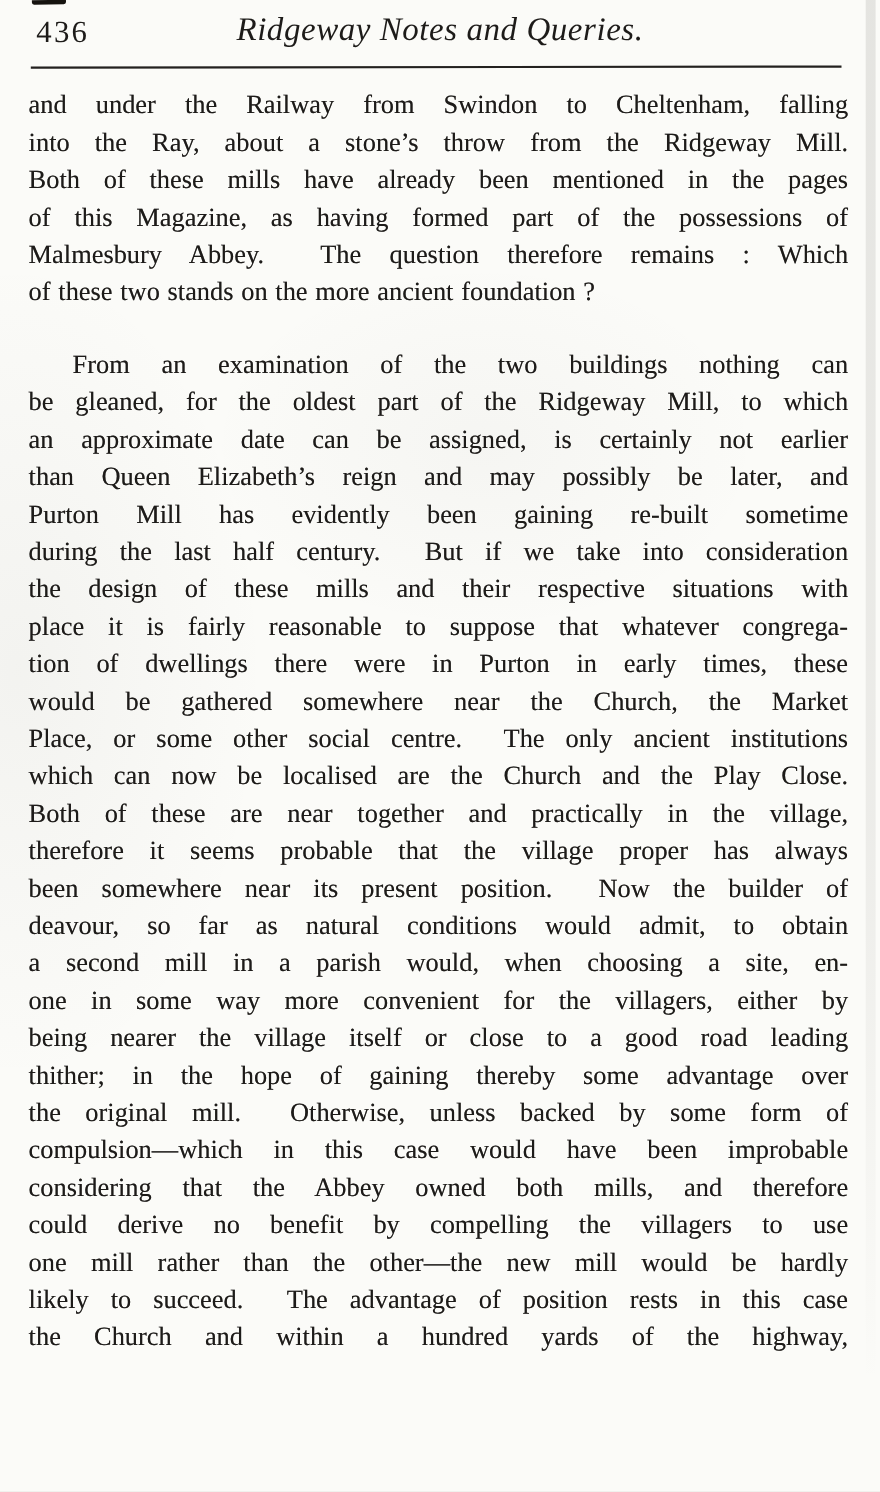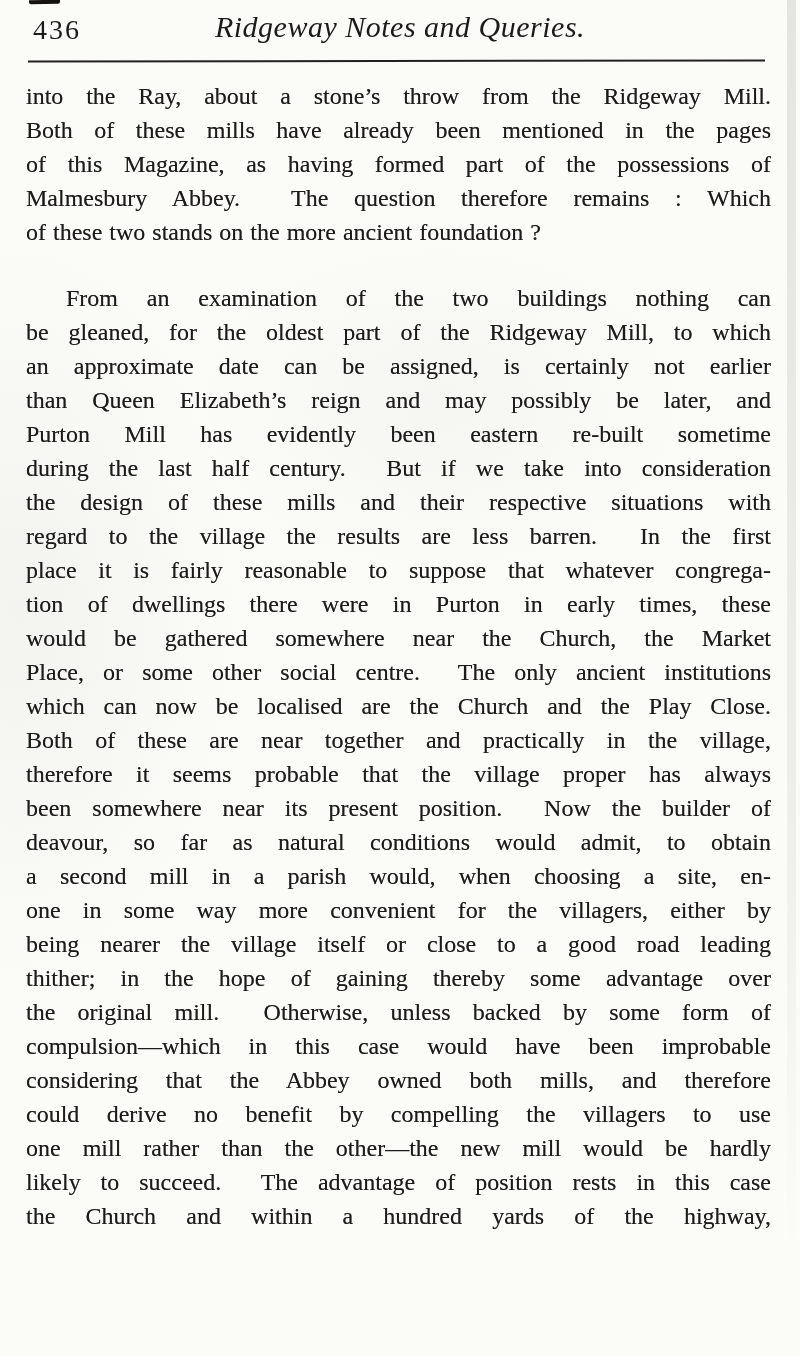--- a/index.html
+++ b/index.html
@@ -96,35 +96,35 @@
 
   <div class="header">
     <span class="pagenum">436</span>
     <span class="running-title">Ridgeway Notes and Queries.</span>
   </div>
 
   <div class="rule"></div>
 
   <div class="bodytext">
     <div class="para">
+        <div class="line">and under the Railway from Swindon to Cheltenham, falling</div>
         <div class="line">into the Ray, about a stone’s throw from the Ridgeway Mill.</div>
         <div class="line">Both of these mills have already been mentioned in the pages</div>
         <div class="line">of this Magazine, as having formed part of the possessions of</div>
         <div class="line">Malmesbury Abbey.&nbsp; The question therefore remains&nbsp;: Which</div>
         <div class="line flushlast">of these two stands on the more ancient foundation&nbsp;?</div>
       </div>
     <div class="para indent">
         <div class="line">From an examination of the two buildings nothing can</div>
         <div class="line">be gleaned, for the oldest part of the Ridgeway Mill, to which</div>
         <div class="line">an approximate date can be assigned, is certainly not earlier</div>
         <div class="line">than Queen Elizabeth’s reign and may possibly be later, and</div>
-        <div class="line">Purton Mill has evidently been eastern re-built sometime</div>
+        <div class="line">Purton Mill has evidently been gaining re-built sometime</div>
         <div class="line">during the last half century.&nbsp; But if we take into consideration</div>
         <div class="line">the design of these mills and their respective situations with</div>
-        <div class="line">regard to the village the results are less barren.&nbsp; In the first</div>
         <div class="line">place it is fairly reasonable to suppose that whatever congrega-</div>
         <div class="line">tion of dwellings there were in Purton in early times, these</div>
         <div class="line">would be gathered somewhere near the Church, the Market</div>
         <div class="line">Place, or some other social centre.&nbsp; The only ancient institutions</div>
         <div class="line">which can now be localised are the Church and the Play Close.</div>
         <div class="line">Both of these are near together and practically in the village,</div>
         <div class="line">therefore it seems probable that the village proper has always</div>
         <div class="line">been somewhere near its present position.&nbsp; Now the builder of</div>
         <div class="line">deavour, so far as natural conditions would admit, to obtain</div>
         <div class="line">a second mill in a parish would, when choosing a site, en-</div>

